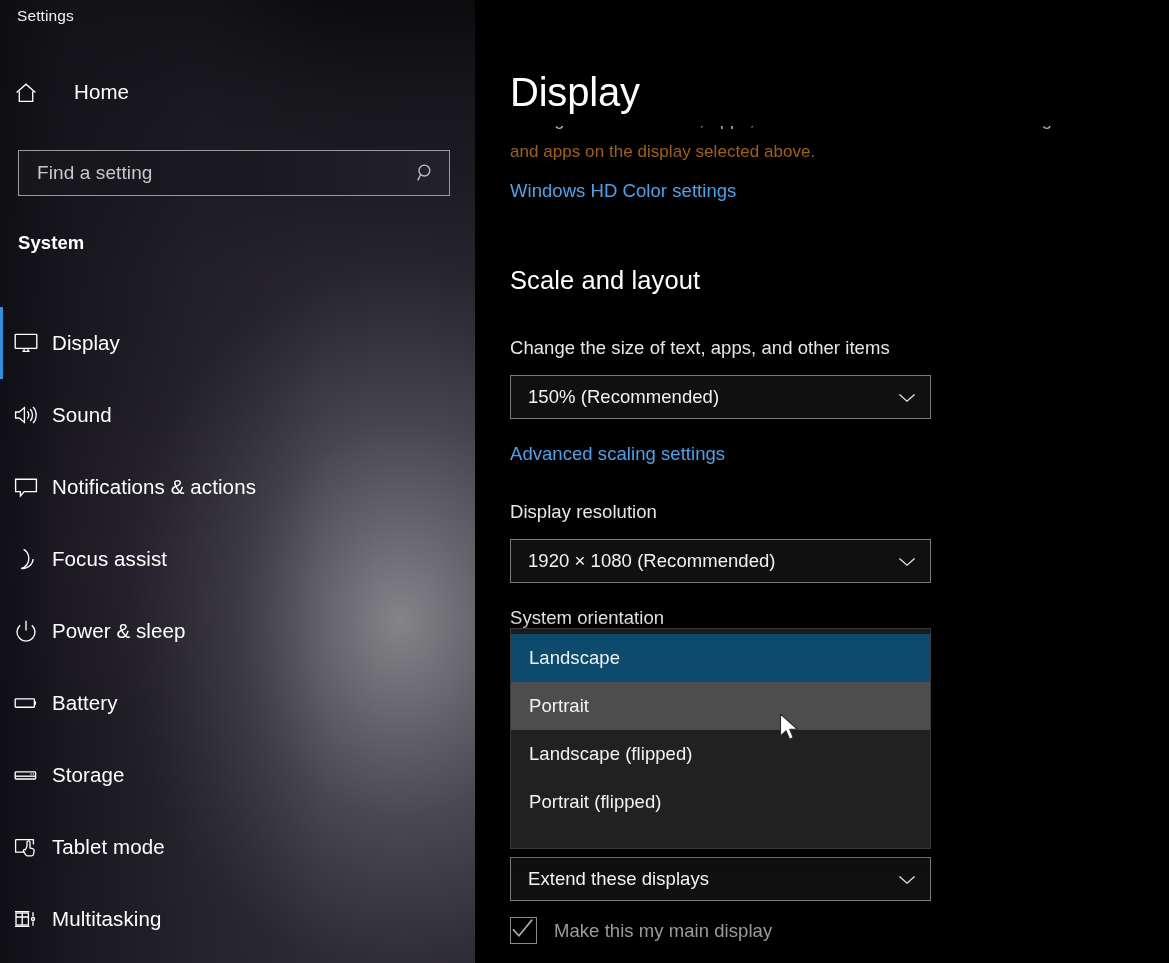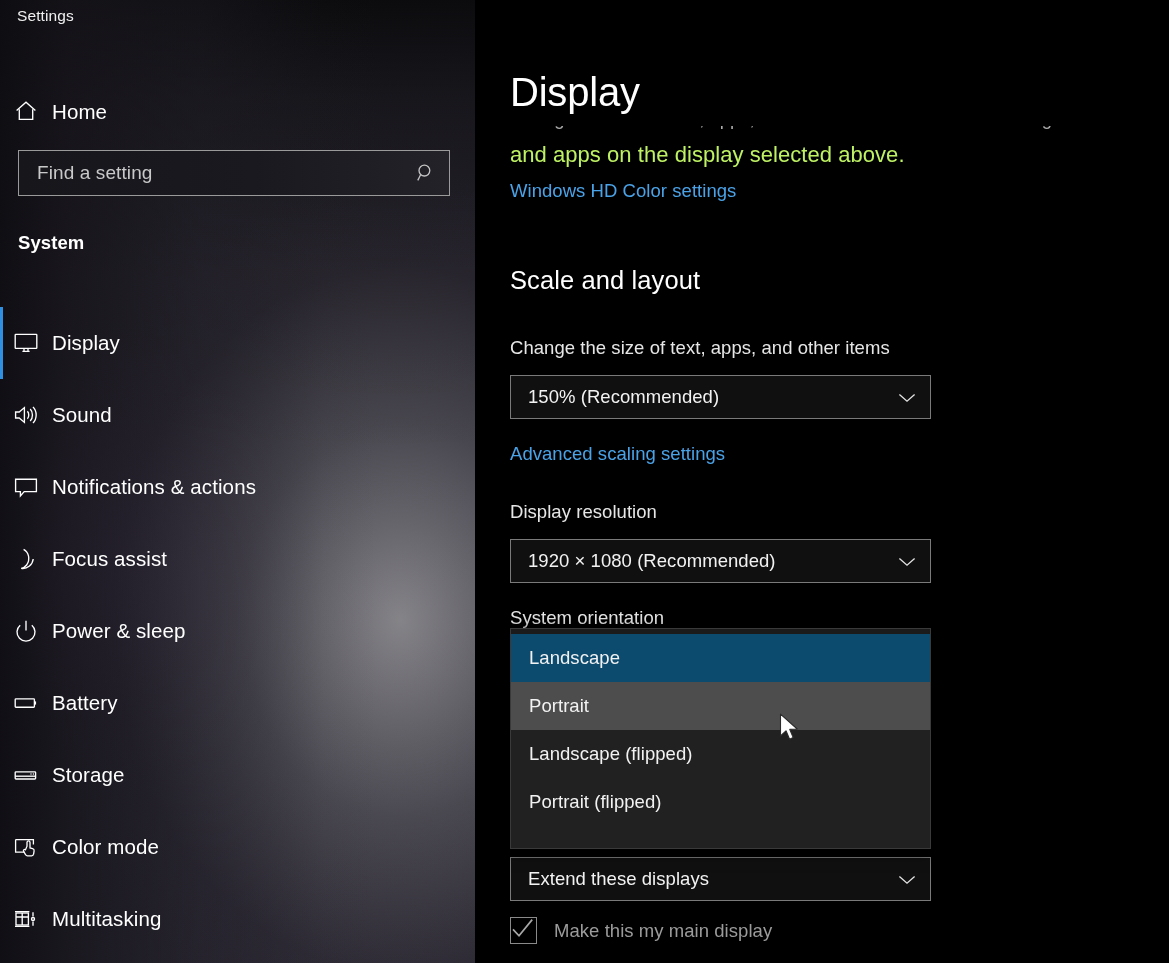--- a/index.html
+++ b/index.html
@@ -53,21 +53,21 @@
     left: 17px; top: 7px;
     font-size: 15.5px;
     color: #f0f0f0;
     letter-spacing: 0.1px;
   }
 
   .home-row {
     position: absolute;
     left: 0; top: 80px;
     width: 475px; height: 44px;
-    display: flex; align-items: flex-end;
+    display: flex; align-items: flex-start; gap: 22px;
   }
   .home-icon { width: 52px; display: flex; justify-content: center; align-items: center; }
   .home-label {
     font-size: 20.5px; color: #ffffff; letter-spacing: 0.1px;
   }
 
   .search-box {
     position: absolute;
     left: 18px; top: 150px;
     width: 432px; height: 46px;
@@ -154,22 +154,22 @@
     color: #ffffff;
     letter-spacing: -0.2px;
     z-index: 3;
     background: #000000;
     padding-right: 14px;
   }
 
   .desc-line {
     position: absolute;
     left: 35px; top: 142px;
-    font-size: 22px;
-    color: #bef264;
+    font-size: 17px;
+    color: #a16207;
     letter-spacing: 0.05px;
   }
 
   .link {
     color: #4aa3e8;
     font-size: 18.5px;
     letter-spacing: 0.05px;
     cursor: pointer;
     text-decoration: none;
   }
@@ -389,21 +389,21 @@
         </div>
 
         <div class="nav-item">
 
           <span class="nav-icon">
             <svg width="28" height="26" viewBox="0 0 28 26" fill="none" stroke="#ffffff" stroke-width="1.3">
               <path d="M3.6 5.6 H21.4 V10.4 M3.6 5.6 V18.2 H12.6"></path>
               <path d="M15.0 12.2 V8.4 a1.5 1.5 0 0 1 3 0 V14.0 l2.6 0.6 a2 2 0 0 1 1.5 2.2 l-0.5 3.4 a2 2 0 0 1 -2 1.6 h-4.2 a2 2 0 0 1 -1.7 -1 l-2.1 -3.4 a1.3 1.3 0 0 1 1.9 -1.7 Z"></path>
             </svg>
           </span>
-          <span class="nav-label">Color mode</span>
+          <span class="nav-label">Tablet mode</span>
         </div>
 
         <div class="nav-item">
 
           <span class="nav-icon">
             <svg width="28" height="26" viewBox="0 0 28 26" fill="none" stroke="#ffffff" stroke-width="1.35">
               <rect x="4.0" y="7.0" width="12.4" height="12.0"></rect>
               <path d="M4.0 11.0 H16.4 M10.2 7.0 V19.0 M3.0 5.6 H17.4 M3.0 20.4 H17.4"></path>
               <path d="M21.0 6.2 V10.6 M21.0 15.4 V19.8"></path>
               <circle cx="21.0" cy="13.0" r="1.5"></circle>

